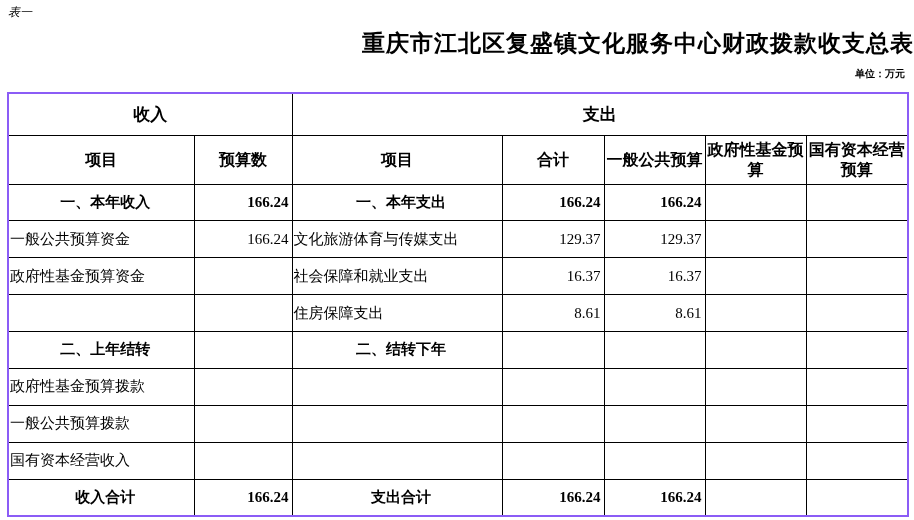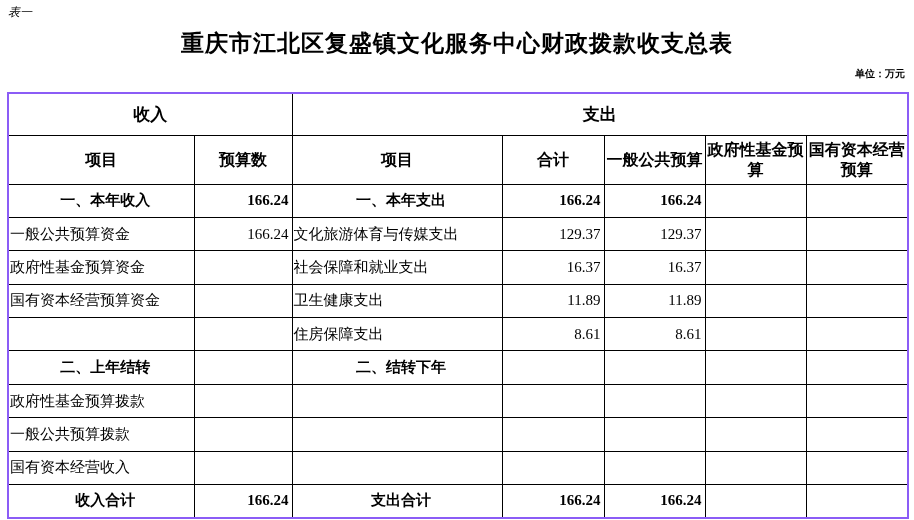--- a/index.html
+++ b/index.html
@@ -12,21 +12,21 @@
     overflow: hidden;
   }
   .page { position: absolute; left: 0; top: 0; width: 914px; height: 520px; }
 
   .tag {
     position: absolute; left: 8px; top: 4px;
     font-size: 12px; font-style: italic; font-weight: normal;
   }
   .title {
     position: absolute; left: 0; top: 28px; width: 914px;
-    text-align: center; font-size: 23px; font-weight: bold;
+    text-align: right; font-size: 23px; font-weight: bold;
     letter-spacing: 1px;
   }
   .unit {
     position: absolute; right: 9px; top: 67px;
     font-size: 10px; font-weight: bold;
   }
 
   table.fin {
     position: absolute; left: 7px; top: 92px;
     width: 900px; height: 425px;
@@ -109,29 +109,20 @@
       <tr>
         <td class="lbl">政府性基金预算资金</td>
         <td class="num"></td>
         <td class="lbl">社会保障和就业支出</td>
         <td class="num">16.37</td>
         <td class="num">16.37</td>
         <td class="num"></td>
         <td class="num"></td>
       </tr>
       <tr>
-        <td class="lbl">国有资本经营预算资金</td>
-        <td class="num"></td>
-        <td class="lbl">卫生健康支出</td>
-        <td class="num">11.89</td>
-        <td class="num">11.89</td>
-        <td class="num"></td>
-        <td class="num"></td>
-      </tr>
-      <tr>
         <td class="lbl"></td>
         <td class="num"></td>
         <td class="lbl">住房保障支出</td>
         <td class="num">8.61</td>
         <td class="num">8.61</td>
         <td class="num"></td>
         <td class="num"></td>
       </tr>
       <tr class="sec">
         <td class="lbl">二、上年结转</td>

